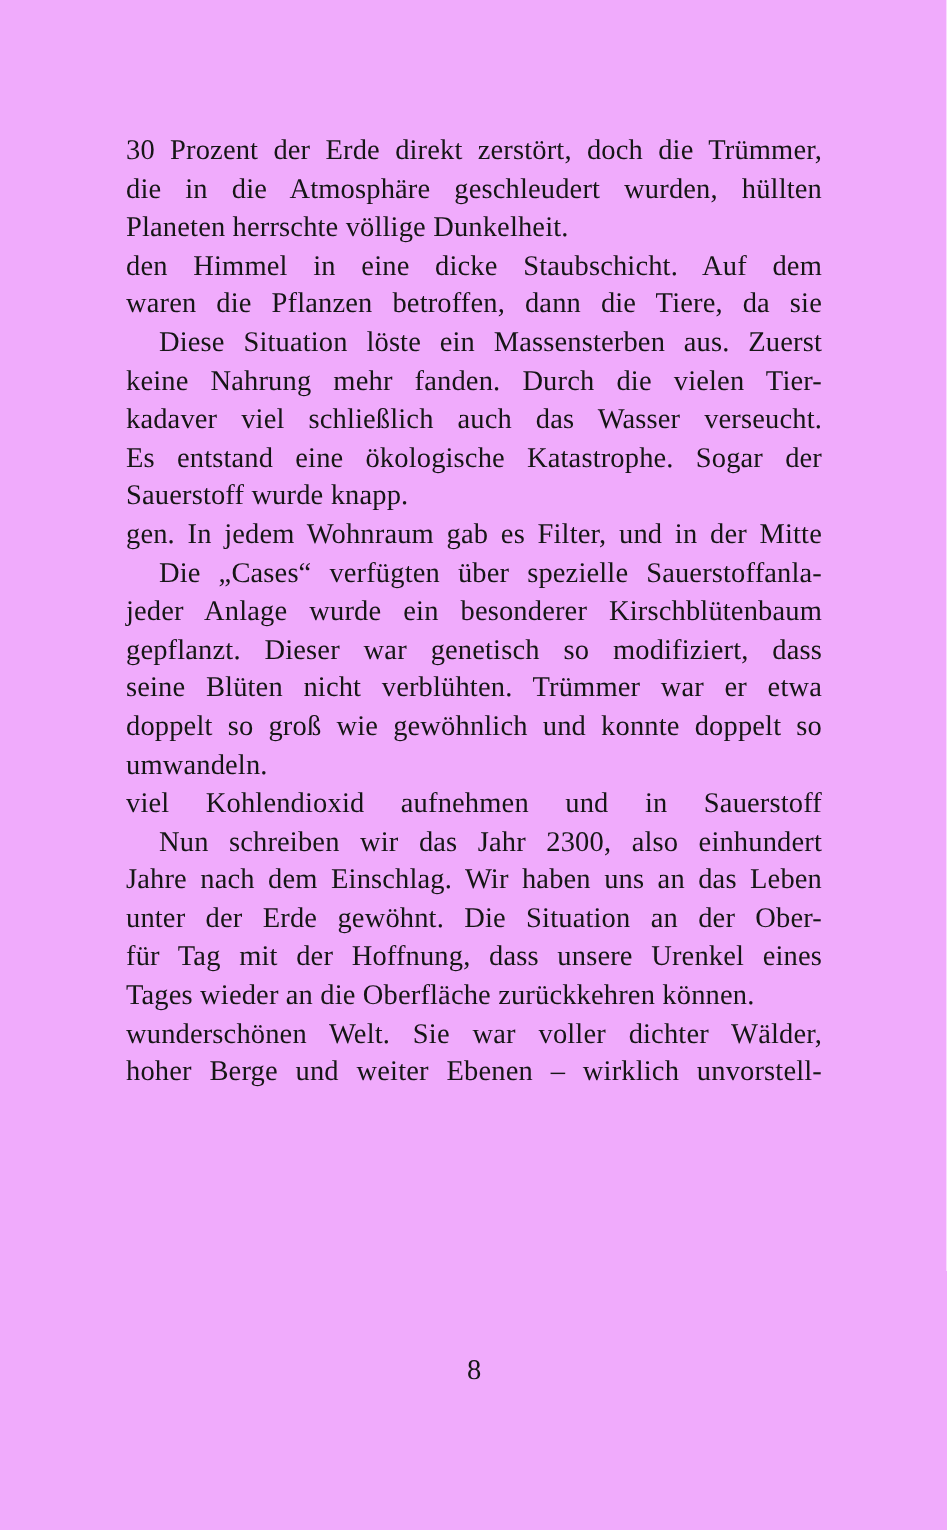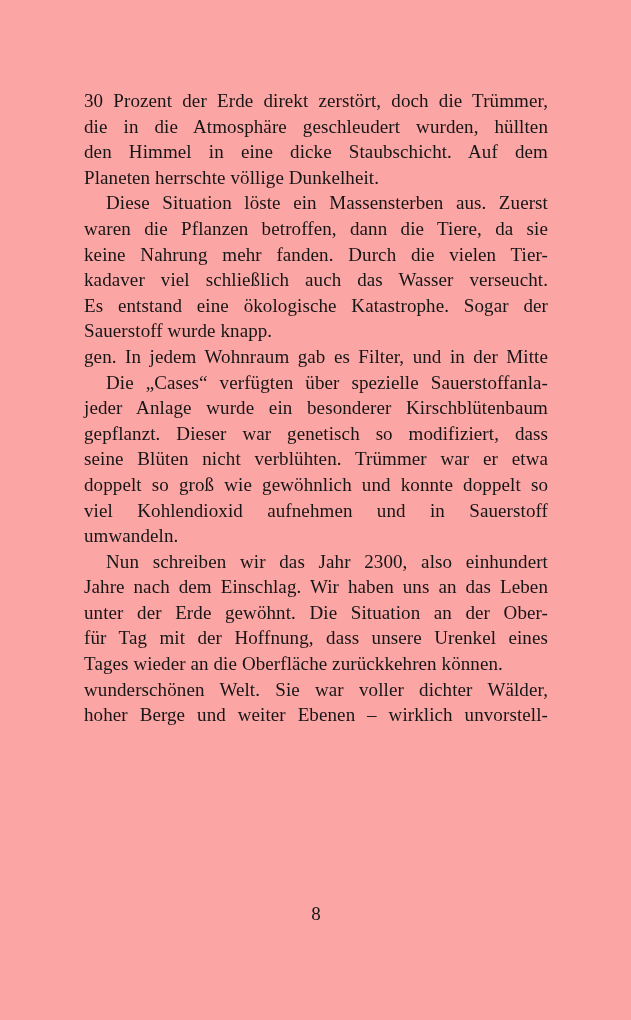--- a/index.html
+++ b/index.html
@@ -7,21 +7,21 @@
     padding: 0;
     width: 631px;
     height: 1020px;
     background: #ffffff;
     overflow: hidden;
   }
   .page {
     position: relative;
     width: 631px;
     height: 1020px;
-    background: #fca5a5;
+    background: #f0abfc;
     color: #161616;
     font-family: "Liberation Serif", "DejaVu Serif", serif;
   }
   .text-block {
     position: absolute;
     left: 84px;
     top: 88px;
     width: 464px;
     font-size: 19px;
     line-height: 25.6px;
@@ -52,40 +52,40 @@
   }
 </style>
 </head>
 <body>
 
 <div class="page">
   <div class="text-block">
       <div class="para">
         <div class="line">30 Prozent der Erde direkt zerstört, doch die Trümmer,</div>
         <div class="line">die in die Atmosphäre geschleudert wurden, hüllten</div>
+        <div class="line last">Planeten herrschte völlige Dunkelheit.</div>
         <div class="line">den Himmel in eine dicke Staubschicht. Auf dem</div>
-        <div class="line last">Planeten herrschte völlige Dunkelheit.</div>
       </div>
       <div class="para">
+        <div class="line">waren die Pflanzen betroffen, dann die Tiere, da sie</div>
         <div class="line indent">Diese Situation löste ein Massensterben aus. Zuerst</div>
-        <div class="line">waren die Pflanzen betroffen, dann die Tiere, da sie</div>
         <div class="line">keine Nahrung mehr fanden. Durch die vielen Tier-</div>
         <div class="line">kadaver viel schließlich auch das Wasser verseucht.</div>
         <div class="line">Es entstand eine ökologische Katastrophe. Sogar der</div>
         <div class="line last">Sauerstoff wurde knapp.</div>
       </div>
       <div class="para">
         <div class="line">gen. In jedem Wohnraum gab es Filter, und in der Mitte</div>
         <div class="line indent">Die „Cases“ verfügten über spezielle Sauerstoffanla-</div>
         <div class="line">jeder Anlage wurde ein besonderer Kirschblütenbaum</div>
         <div class="line">gepflanzt. Dieser war genetisch so modifiziert, dass</div>
         <div class="line">seine Blüten nicht verblühten. Trümmer war er etwa</div>
         <div class="line">doppelt so groß wie gewöhnlich und konnte doppelt so</div>
+        <div class="line last">umwandeln.</div>
         <div class="line">viel Kohlendioxid aufnehmen und in Sauerstoff</div>
-        <div class="line last">umwandeln.</div>
       </div>
       <div class="para">
         <div class="line indent">Nun schreiben wir das Jahr 2300, also einhundert</div>
         <div class="line">Jahre nach dem Einschlag. Wir haben uns an das Leben</div>
         <div class="line">unter der Erde gewöhnt. Die Situation an der Ober-</div>
         <div class="line">für Tag mit der Hoffnung, dass unsere Urenkel eines</div>
         <div class="line last">Tages wieder an die Oberfläche zurückkehren können.</div>
       </div>
       <div class="para">
         <div class="line">wunderschönen Welt. Sie war voller dichter Wälder,</div>

